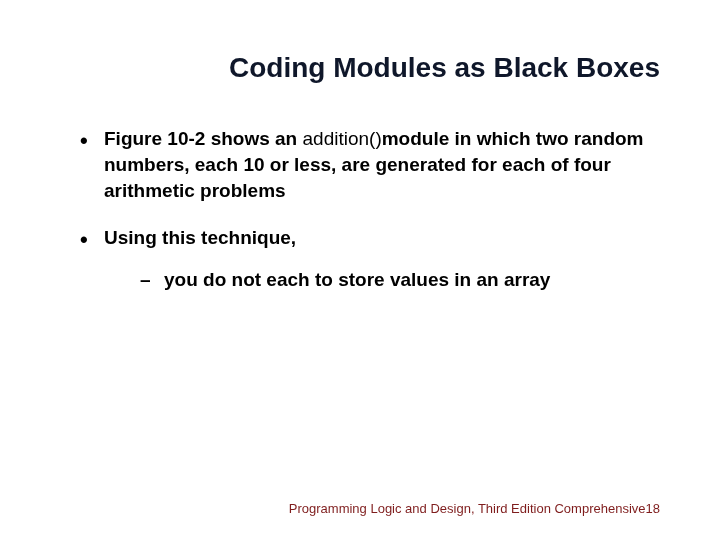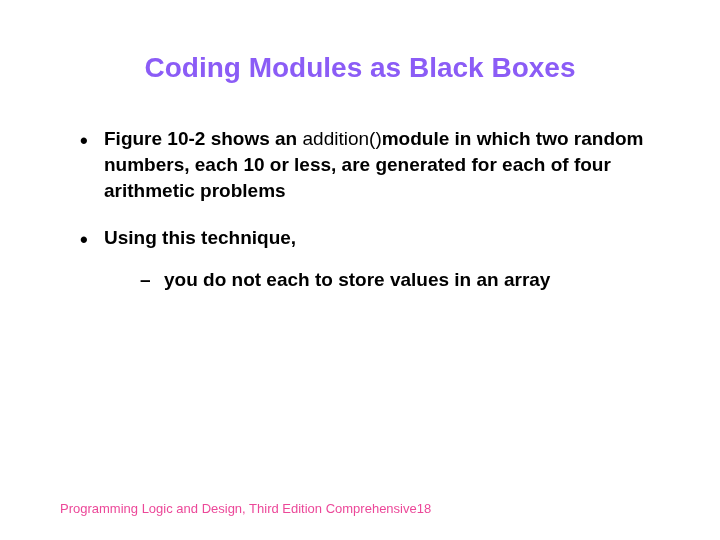--- a/index.html
+++ b/index.html
@@ -11,24 +11,24 @@
       position: relative;
       overflow: hidden;
     }
     .slide {
       width: 100%;
       height: 100%;
       padding: 50px 60px 30px 60px;
       position: relative;
     }
     .title {
-      color: #8b5cf6;
+      color: #0f172a;
       font-size: 28px;
       font-weight: bold;
-      text-align: center;
+      text-align: right;
       line-height: 1.3;
       margin-bottom: 40px;
     }
     .title-sub {
       font-size: 22px;
     }
     .bullets {
       list-style: none;
       padding-left: 20px;
     }
@@ -69,24 +69,24 @@
       content: "–";
       position: absolute;
       left: 0;
     }
     .footer {
       position: absolute;
       bottom: 24px;
       left: 60px;
       right: 60px;
       display: flex;
-      justify-content: flex-start;
+      justify-content: flex-end;
       align-items: baseline;
       font-size: 13px;
-      color: #ec4899;
+      color: #7f1d1d;
     }
   </style>
 </head>
 <body>
 
 <div class="slide">
   <h1 class="title">
     <span>Coding Modules as Black Boxes</span><br>
   </h1>
 

